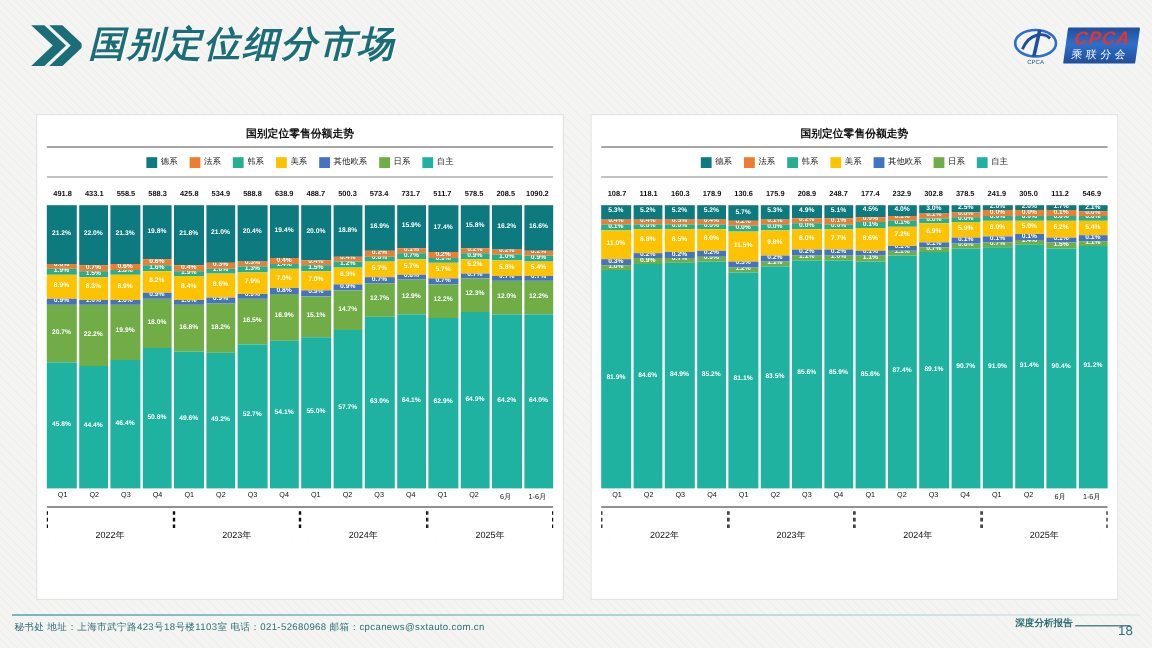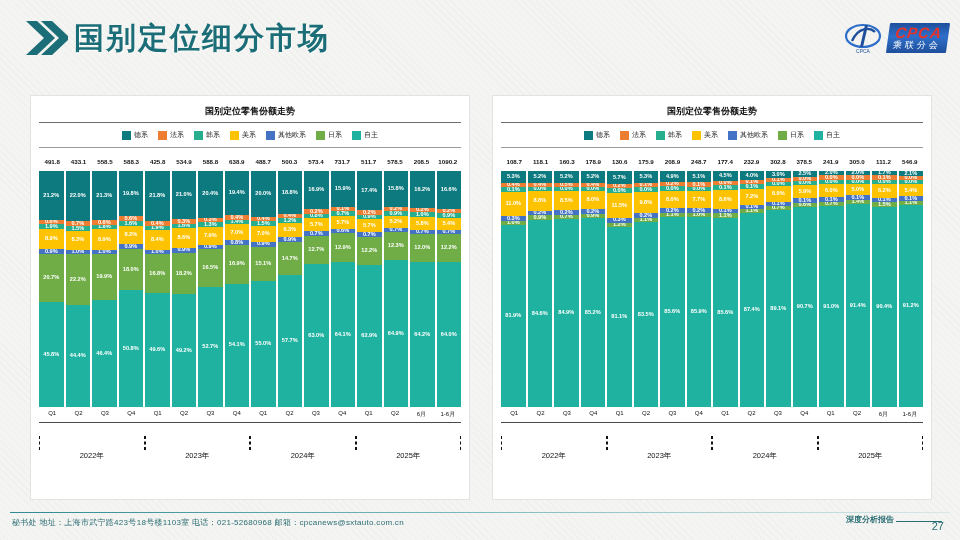--- a/index.html
+++ b/index.html
@@ -17,20 +17,21 @@
     pointer-events:none;
   }
   
   .header{position:absolute;left:0;top:0;width:960px;height:78px;}
   .chevron{position:absolute;left:24px;top:18px;width:44px;height:40px;}
   .page-title{
     position:absolute;left:74px;top:18px;
     font-size:30px;font-weight:bold;color:#1b6e78;
     letter-spacing:2px;line-height:40px;
     text-shadow:1px 1px 0 rgba(255,255,255,.7);
+    font-style:italic;
   }
   .logo{position:absolute;right:12px;top:20px;height:36px;display:flex;align-items:center;gap:4px;}
   .logo-mark{width:40px;height:34px;position:relative;}
   .logo-box{
     background:linear-gradient(180deg,#1e4f9c 0%,#2f6fc9 45%,#1e4f9c 100%);
     padding:2px 6px 3px 6px;border-radius:1px;
     display:flex;flex-direction:column;align-items:center;justify-content:center;
     transform:skewX(-8deg);
   }
   .logo-cpca{color:#e8332a;font-size:15px;font-weight:bold;font-style:italic;line-height:15px;letter-spacing:1px;}
@@ -63,21 +64,21 @@
     color:#ffffff;font-size:5.6px;font-weight:bold;
     overflow:hidden;white-space:nowrap;line-height:1;
   }
 
   
   .axis{margin-top:3px;}
   .axis-labels{display:flex;height:12px;}
   .axis-labels .cell{flex:1;text-align:center;font-size:6px;color:#111;}
   .axis-line{height:1px;background:#4a4a4a;}
   .brackets{position:relative;height:40px;margin-top:3px;}
-  .bracket{position:absolute;top:10px;height:36px;}
+  .bracket{position:absolute;top:0;height:36px;}
   .bracket .ticks{position:absolute;left:0;right:0;top:0;height:14px;border-left:1px dashed #111;border-right:1px dashed #111;}
   .bracket .arrowline{position:absolute;left:2px;right:2px;top:22px;height:1px;background:#111;}
   .bracket .arrowline:before,.bracket .arrowline:after{
     content:"";position:absolute;top:-3px;width:0;height:0;
     border-top:3.5px solid transparent;border-bottom:3.5px solid transparent;
   }
   .bracket .arrowline:before{left:-1px;border-right:6px solid #111;}
   .bracket .arrowline:after{right:-1px;border-left:6px solid #111;}
   .bracket .blabel{
     position:absolute;top:15px;left:0;right:0;text-align:center;
@@ -604,14 +605,14 @@
         </div>
       </div>
   </div>
 </div>
 
 <div class="footer">
   <div class="footer-rule"></div>
   <div class="footer-text">秘书处  地址：上海市武宁路423号18号楼1103室  电话：021-52680968    邮箱：cpcanews@sxtauto.com.cn</div>
   <div class="footer-brand">深度分析报告</div>
   <div class="footer-brand-rule"></div>
-  <div class="footer-page">27</div>
+  <div class="footer-page">18</div>
 </div>
 
 </body></html>

